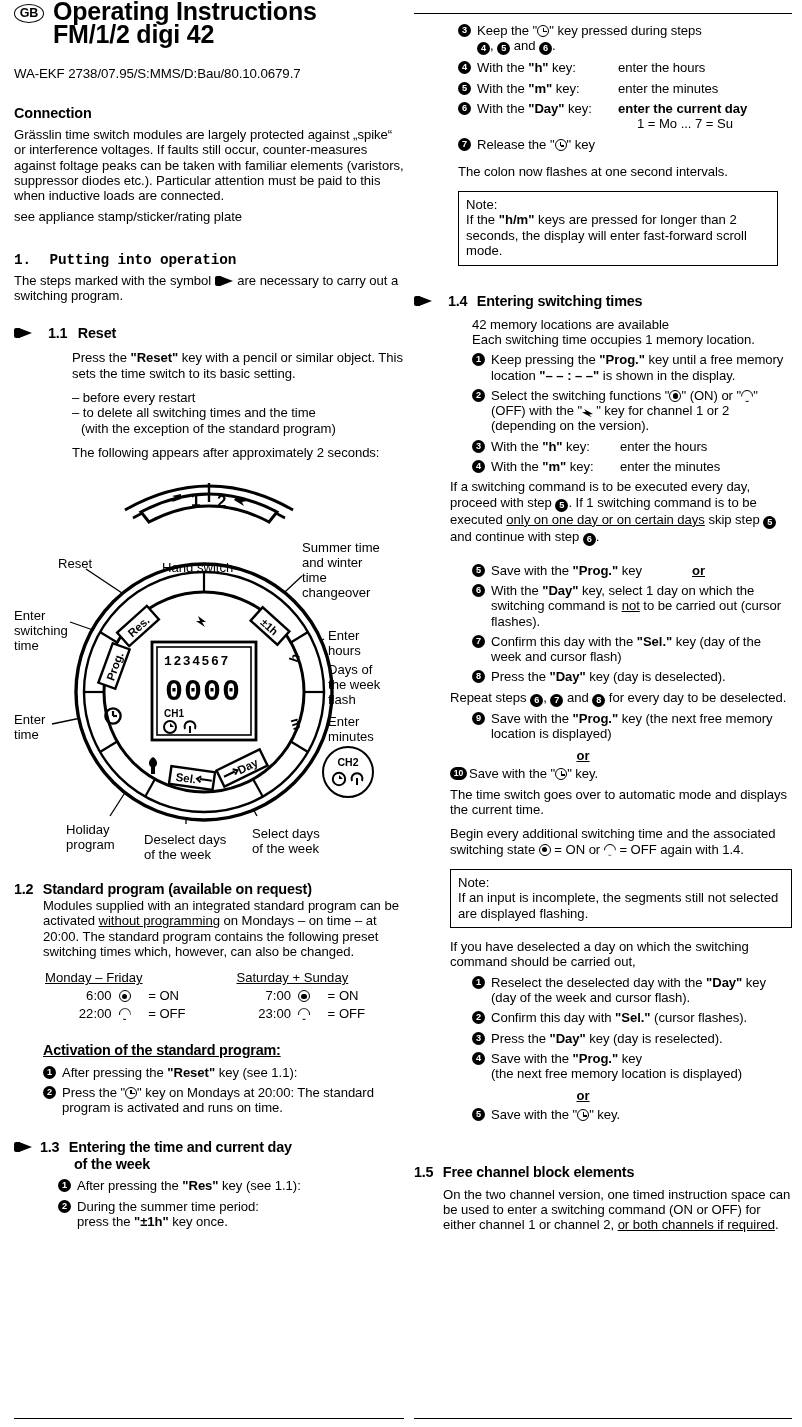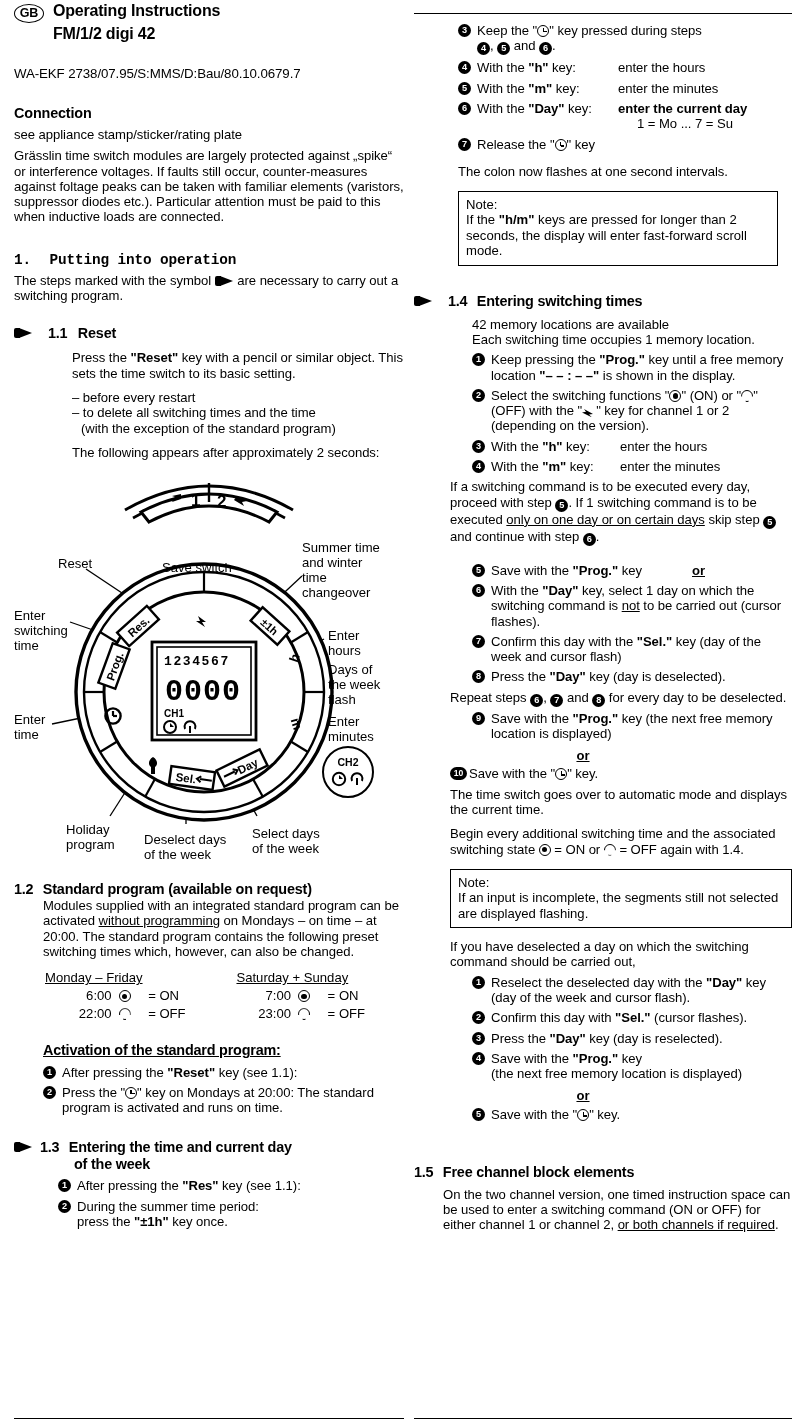--- a/index.html
+++ b/index.html
@@ -31,21 +31,21 @@
     border: 1.6px solid #000;
     border-radius: 50%;
     font-size: 12.5px; font-weight: bold;
     text-align: center; line-height: 16px;
     vertical-align: top;
     margin-top: 4px;
   }
   .hdr-title {
     display: inline-block;
     margin-left: 9px;
-    font-size: 16px;
+    font-size: 25px;
     font-weight: bold;
     line-height: 22.5px;
     letter-spacing: -0.2px;
     vertical-align: top;
   }
 
   
   .h-sec { font-size: 14.4px; font-weight: bold; letter-spacing: -0.15px; }
   .h-sub { font-size: 14.4px; font-weight: bold; letter-spacing: -0.2px; line-height: 16.5px;}
 
@@ -148,22 +148,22 @@
 
   <div class="col col-left">
 
     <div style="position:relative;height:60px;">
       <span class="gb-badge">GB</span><span class="hdr-title"><span>Operating Instructions</span><br><span>FM/1/2 digi 42</span></span>
     </div>
 
     <div style="margin-top:6px;font-size:13.3px;letter-spacing:-0.1px;">WA-EKF 2738/07.95/S:MMS/D:Bau/80.10.0679.7</div>
 
     <div style="margin-top:24px;" class="h-sec">Connection</div>
+    <div class="t" style="margin-top:6px;">Grässlin time switch modules are largely protected against „spike“ or interference voltages. If faults still occur, counter-measures against foltage peaks can be taken with familiar elements (varistors, suppressor diodes etc.). Particular attention must be paid to this when inductive loads are connected.</div>
     <div class="t" style="margin-top:6px;">see appliance stamp/sticker/rating plate</div>
-    <div class="t" style="margin-top:6px;">Grässlin time switch modules are largely protected against „spike“ or interference voltages. If faults still occur, counter-measures against foltage peaks can be taken with familiar elements (varistors, suppressor diodes etc.). Particular attention must be paid to this when inductive loads are connected.</div>
 
     <div style="margin-top:26px;font-family:Liberation Mono, monospace;">
       <span class="h-sec">1.</span>
       <span class="h-sec" style="margin-left:9px;">Putting into operation</span>
     </div>
     <div class="t" style="margin-top:4px;">
       <span>The steps marked with the symbol</span>
       <span class="flag"></span>
       <span>are necessary to carry out a switching program.</span>
     </div>
@@ -304,21 +304,21 @@
           </g>
           <g transform="translate(9,7)">
             <path d="M-5,2 A5.5,5.5 0 1 1 5,2" fill="none" stroke="#000" stroke-width="2"></path>
             <line x1="0" y1="-1" x2="0" y2="6" stroke="#000" stroke-width="2"></line>
           </g>
         </g>
       </svg>
 
       
       <div style="position:absolute;left:44px;top:22px;font-size:13.1px;line-height:15px;">Reset</div>
-      <div style="position:absolute;left:148px;top:26px;font-size:13.1px;line-height:15px;">Save switch</div>
+      <div style="position:absolute;left:148px;top:26px;font-size:13.1px;line-height:15px;">Hand switch</div>
       <div style="position:absolute;left:288px;top:6px;font-size:13.1px;line-height:15px;white-space:pre-line;">Summer time
 and winter
 time
 changeover</div>
       <div style="position:absolute;left:0px;top:74px;font-size:13.1px;line-height:15px;white-space:pre-line;">Enter
 switching
 time</div>
       <div style="position:absolute;left:314px;top:94px;font-size:13.1px;line-height:15px;white-space:pre-line;">Enter
 hours</div>
       <div style="position:absolute;left:314px;top:128px;font-size:13.1px;line-height:15px;white-space:pre-line;">Days of

